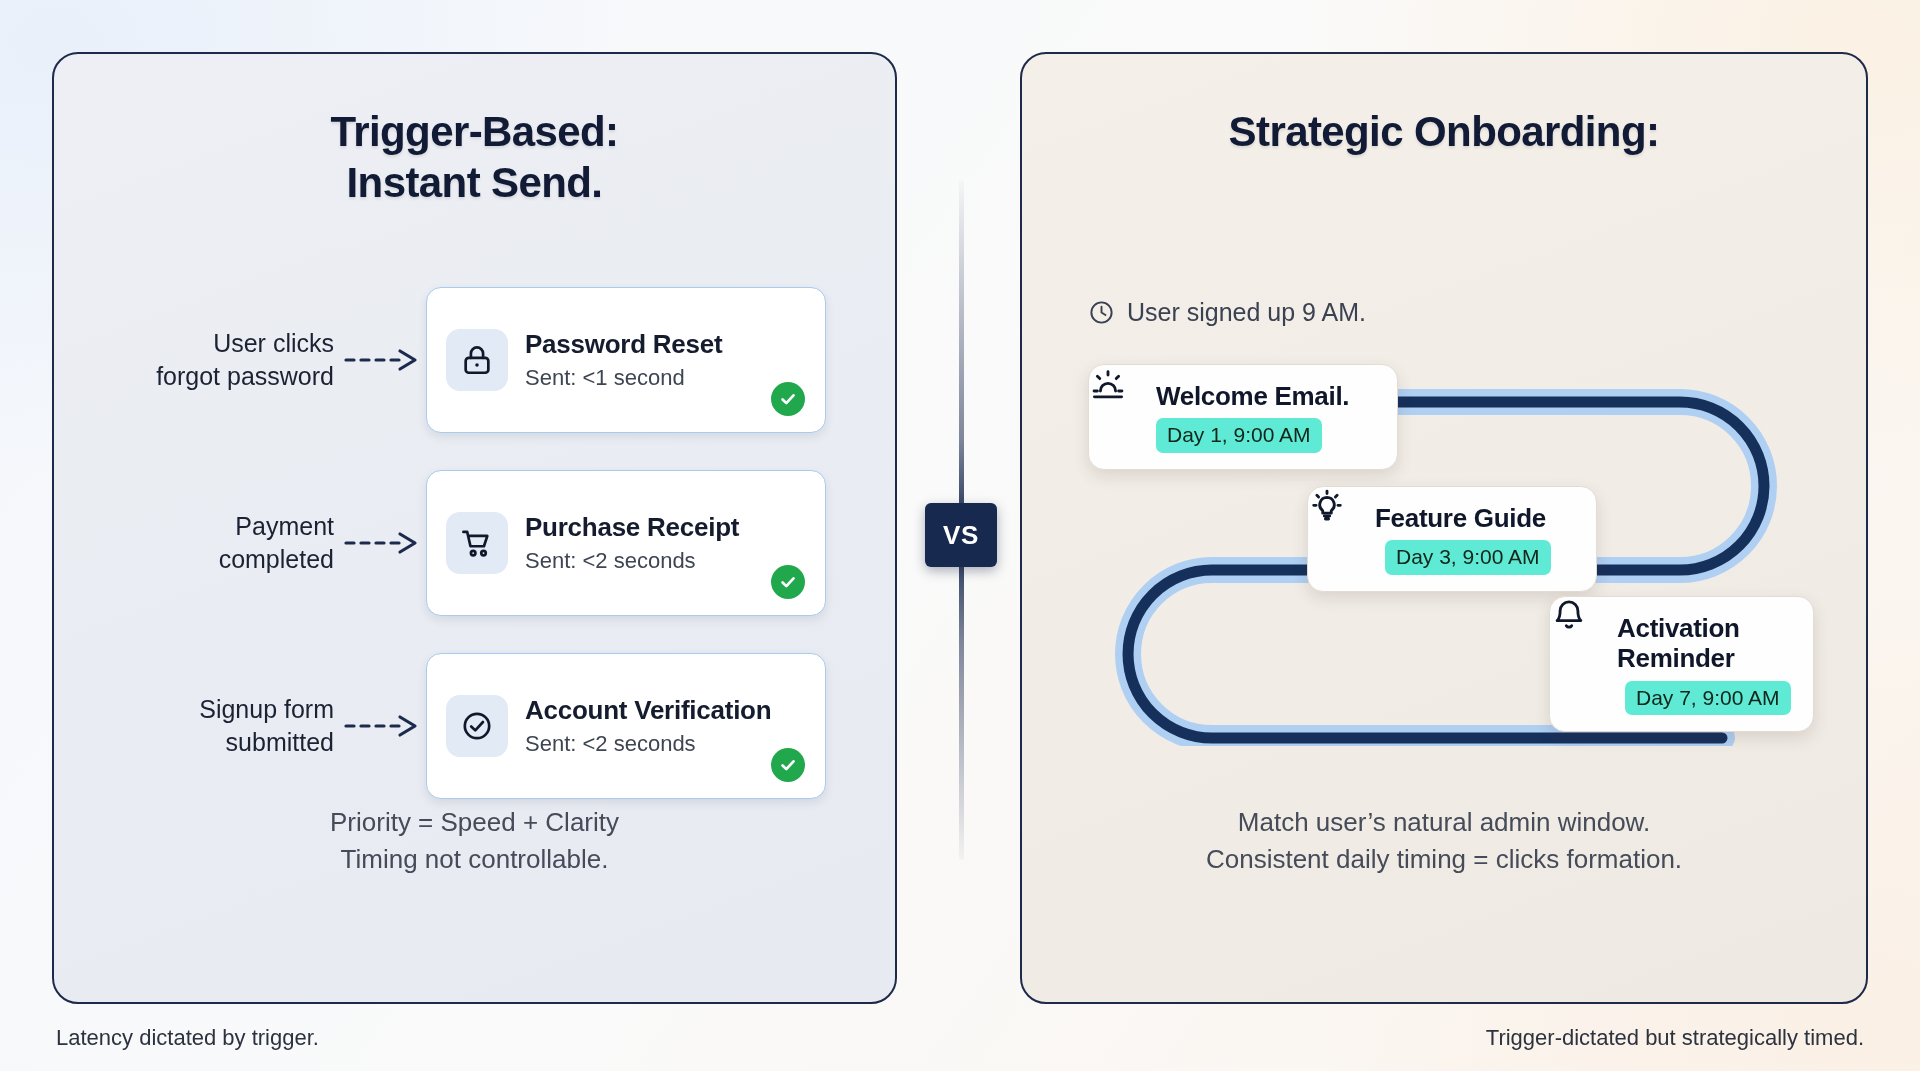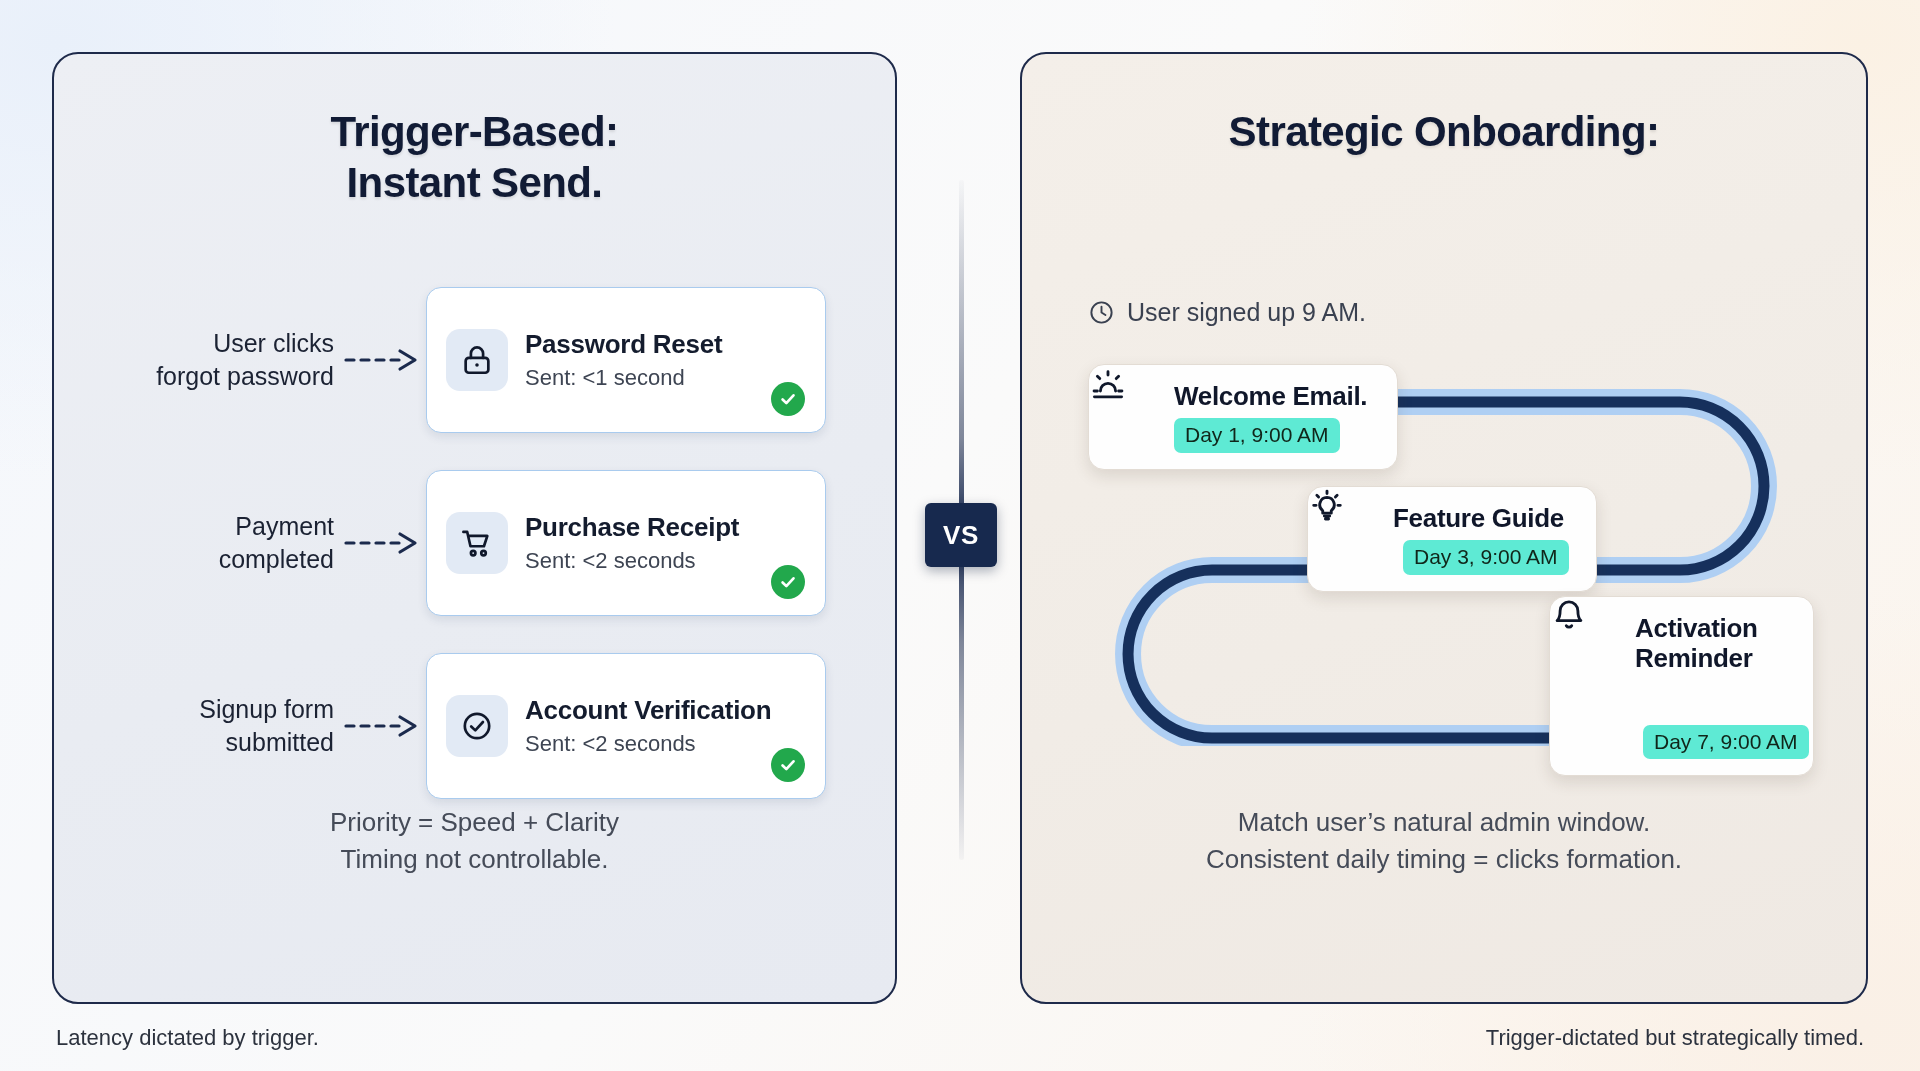--- a/index.html
+++ b/index.html
@@ -212,21 +212,21 @@
 
   .seq-card {
     position: absolute;
     background: #FEFEFE;
     border: 1.4px solid #E3DCD4;
     border-radius: 16px;
     box-shadow: 0 6px 16px rgba(60,45,30,0.13);
     display: flex;
     align-items: center;
     padding: 16px 20px 16px 16px;
-    gap: 25px;
+    gap: 7px;
   }
 
   .seq-icon {
     flex: 0 0 44px;
     width: 44px; height: 44px;
     display: flex;
     align-items: center;
     justify-content: center;
   }
 
@@ -248,21 +248,21 @@
     color: #10261A;
     line-height: 1.2;
     white-space: nowrap;
   }
 
   .card-welcome { left: 66px; top: 38px; width: 310px; }
   .card-feature { left: 285px; top: 160px; width: 290px; }
   .card-feature .seq-chip { margin-left: 10px; }
   .card-activation { left: 527px; top: 270px; width: 265px; }
   .card-activation .seq-title { white-space: normal; }
-  .card-activation .seq-chip { margin-left: 8px; margin-top: 44px; }
+  .card-activation .seq-chip { margin-left: 8px; }
 
   
   .footer {
     position: absolute;
     bottom: 20px;
     font-size: 22px;
     color: #2C323E;
   }
   .footer-left  { left: 56px; }
   .footer-right { right: 56px; margin-left: 20px; }

